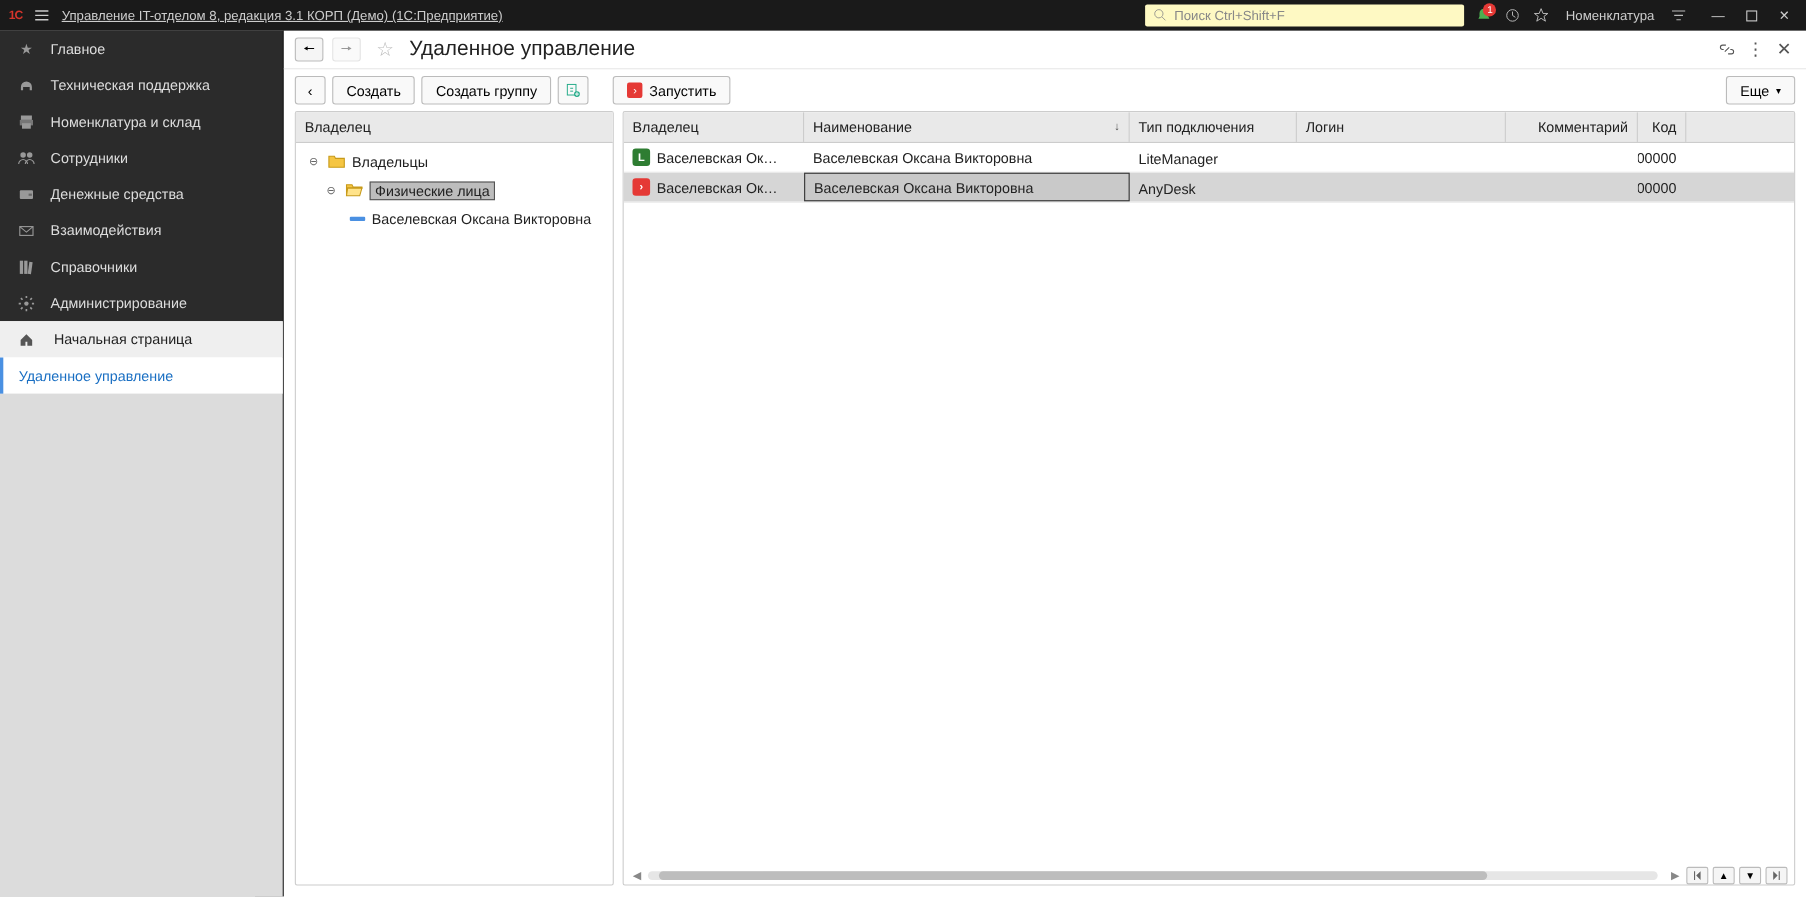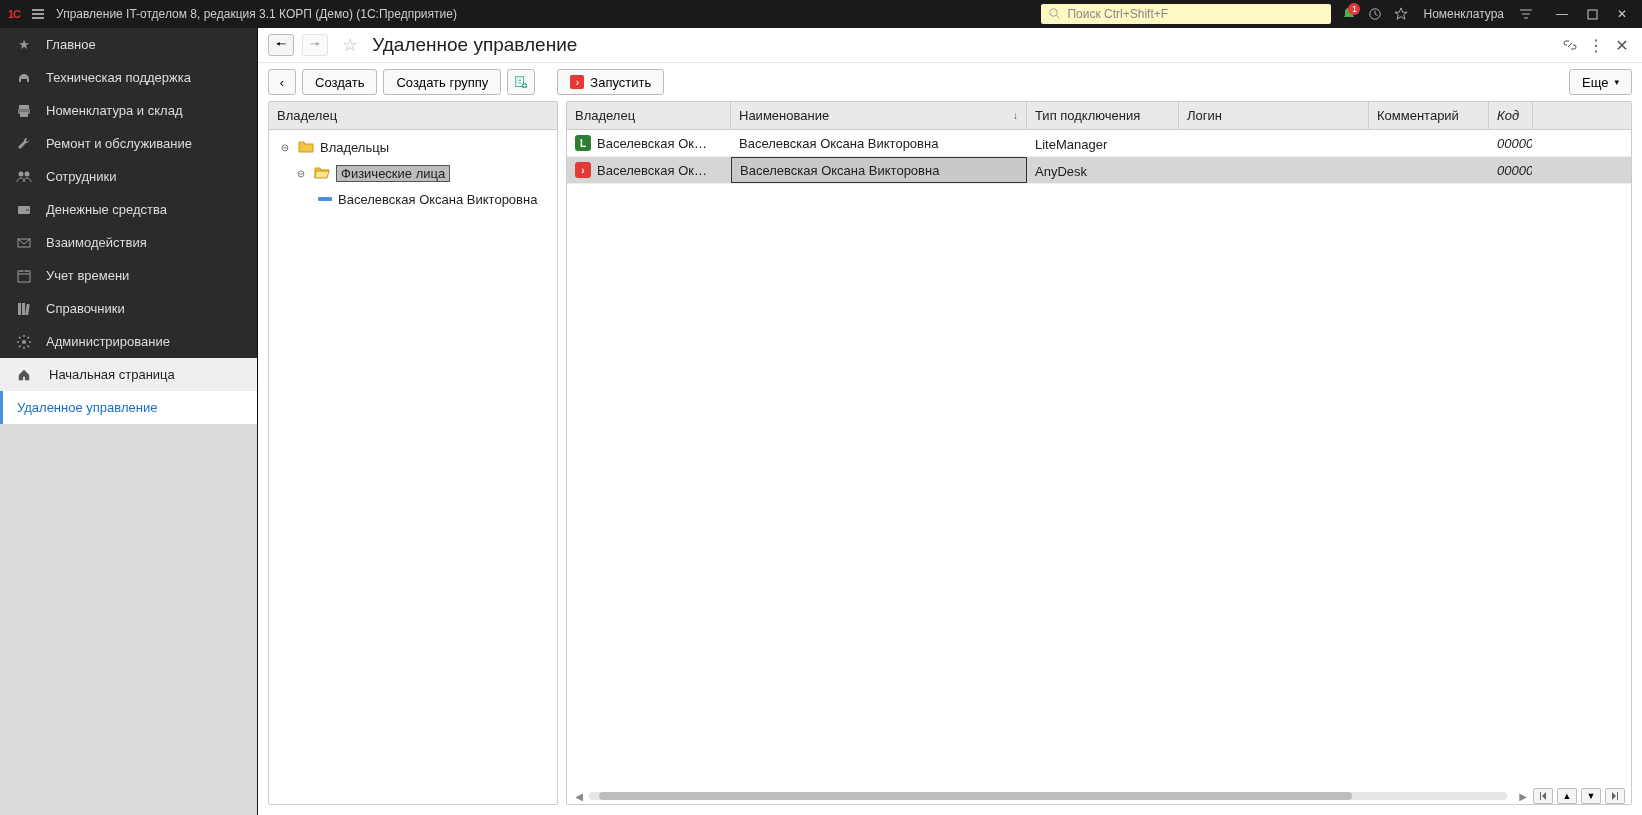--- a/index.html
+++ b/index.html
@@ -1,21 +1,21 @@
 <!DOCTYPE html>
 <html><head>
 <meta charset="utf-8">
 <style>
   * { box-sizing: border-box; margin: 0; padding: 0; font-family: Arial, sans-serif; }
   body { background: #fff; overflow: hidden; width: 1642px; height: 815px; }
 
   
   .titlebar { height: 28px; background: #1a1a1a; color: #ddd; display: flex; align-items: center; font-size: 12px; padding: 0 8px; gap: 10px; }
   .logo { color: #d7342b; font-weight: bold; font-size: 11px; letter-spacing: -1px; }
-  .title-text { flex: 0 0 auto; color: #ccc; }
+  .title-text { flex: 0 0 auto; color: #ccc; text-decoration: underline; }
   .titlebar-spacer { flex: 1; }
   .search-box { display: flex; align-items: center; background: #fef9c3; border-radius: 2px; padding: 2px 8px; width: 290px; height: 20px; color: #888; gap: 6px; }
   .bell-wrap { position: relative; display: flex; align-items: center; }
   .badge { position: absolute; top: -3px; right: -3px; background: #e53935; color: #fff; border-radius: 50%; width: 12px; height: 12px; font-size: 9px; display: flex; align-items: center; justify-content: center; }
   .tb-icon { width: 16px; cursor: pointer; fill: #bbb; display: flex; align-items: center; justify-content: center;}
   .tb-user { color: #ccc; margin: 0 4px; }
   .win-btns { display: flex; gap: 6px; margin-left: 6px; }
   .win-btn { width: 24px; height: 20px; display:flex;align-items:center;justify-content:center; cursor:pointer; color:#ccc;}
 
   
@@ -73,22 +73,22 @@
   .tr { border-bottom: 1px solid #eee; }
   .tr.sel { background: #d6d6d6; }
   .tr.sel .td.focus { border: 1px solid #333; background:#c9c9c9;}
   .app-icon { width: 16px; height: 16px; border-radius: 3px; display:flex;align-items:center;justify-content:center; color:#fff; font-size:10px; font-weight:bold; margin-right:6px;}
   .app-litemanager { background:#2e7d32; }
   .app-anydesk { background:#e53935; }
   .col-owner { width: 164px; flex: 0 0 164px;}
   .col-name { width: 296px; flex: 0 0 296px;}
   .col-type { width: 152px; flex: 0 0 152px; align-items: flex-end;}
   .col-login { width: 190px; flex: 0 0 190px;}
-  .col-comment { width: 120px; flex: 0 0 120px;}
-  .col-code { width: 44px; flex: 0 0 44px; text-align:right; font-style:italic;}
+  .col-comment { width: 120px; flex: 0 0 120px; justify-content: flex-end;}
+  .col-code { width: 44px; flex: 0 0 44px; text-align:right; justify-content:flex-end;}
   .sort-icon { margin-left:auto; color:#555; font-size:10px;}
 
   
   .scroll-strip { height: 16px; display:flex; align-items:center; padding: 0 6px; gap:4px;}
   .hscroll { flex:1; height:8px; background:#e6e6e6; border-radius:4px; position:relative; margin-right:6px;}
   .hscroll-thumb { position:absolute; left:10px; width:82%; height:8px; background:#bdbdbd; border-radius:4px;}
   .nav-mini { width:20px; height:16px; border:1px solid #bbb; background:#f5f5f5; display:flex;align-items:center;justify-content:center; font-size:9px; cursor:pointer; border-radius:2px;}
   .scroll-arrow { width:12px; height:12px; color:#888; cursor:pointer; display:flex;align-items:center;justify-content:center; font-size:10px;}
 
   svg { display:block; }
@@ -167,28 +167,20 @@
             <rect x="3" y="2" width="10" height="4" fill="#999"></rect>
             <rect x="2" y="6" width="12" height="5" fill="#777"></rect>
             <rect x="4" y="9" width="8" height="5" fill="#999"></rect>
           </svg>
         </span>
       <span>Номенклатура и склад</span>
     </div>
     <div class="side-item">
       <span class="side-icon">
           <svg width="16" height="16" viewBox="0 0 16 16">
-            <path d="M11 2a3 3 0 0 0-3 3l-6 6 2 2 6-6a3 3 0 0 0 3-3l-2 2-1-1z" fill="#999"></path>
-          </svg>
-        </span>
-      <span>Ремонт и обслуживание</span>
-    </div>
-    <div class="side-item">
-      <span class="side-icon">
-          <svg width="16" height="16" viewBox="0 0 16 16">
             <circle cx="5" cy="5" r="2.5" fill="#999"></circle>
             <circle cx="11" cy="5" r="2.5" fill="#999"></circle>
             <path d="M1 13c0-2 2-4 4-4s4 2 4 4M7 13c0-2 2-4 4-4s4 2 4 4" stroke="#999" fill="none"></path>
           </svg>
         </span>
       <span>Сотрудники</span>
     </div>
     <div class="side-item">
       <span class="side-icon">
           <svg width="16" height="16" viewBox="0 0 16 16">
@@ -199,29 +191,20 @@
       <span>Денежные средства</span>
     </div>
     <div class="side-item">
       <span class="side-icon">
           <svg width="16" height="16" viewBox="0 0 16 16">
             <rect x="2" y="4" width="12" height="8" fill="none" stroke="#999"></rect>
             <path d="M2 4l6 5 6-5" stroke="#999" fill="none"></path>
           </svg>
         </span>
       <span>Взаимодействия</span>
-    </div>
-    <div class="side-item">
-      <span class="side-icon">
-          <svg width="16" height="16" viewBox="0 0 16 16">
-            <rect x="2" y="3" width="12" height="11" fill="none" stroke="#999"></rect>
-            <path d="M2 6h12M5 2v2M11 2v2" stroke="#999"></path>
-          </svg>
-        </span>
-      <span>Учет времени</span>
     </div>
     <div class="side-item">
       <span class="side-icon">
           <svg width="16" height="16" viewBox="0 0 16 16">
             <rect x="2" y="2" width="3" height="12" fill="#999"></rect>
             <rect x="6" y="2" width="3" height="12" fill="#999"></rect>
             <rect x="10" y="3" width="3" height="11" fill="#999" transform="rotate(8 11 8)"></rect>
           </svg>
         </span>
       <span>Справочники</span>

